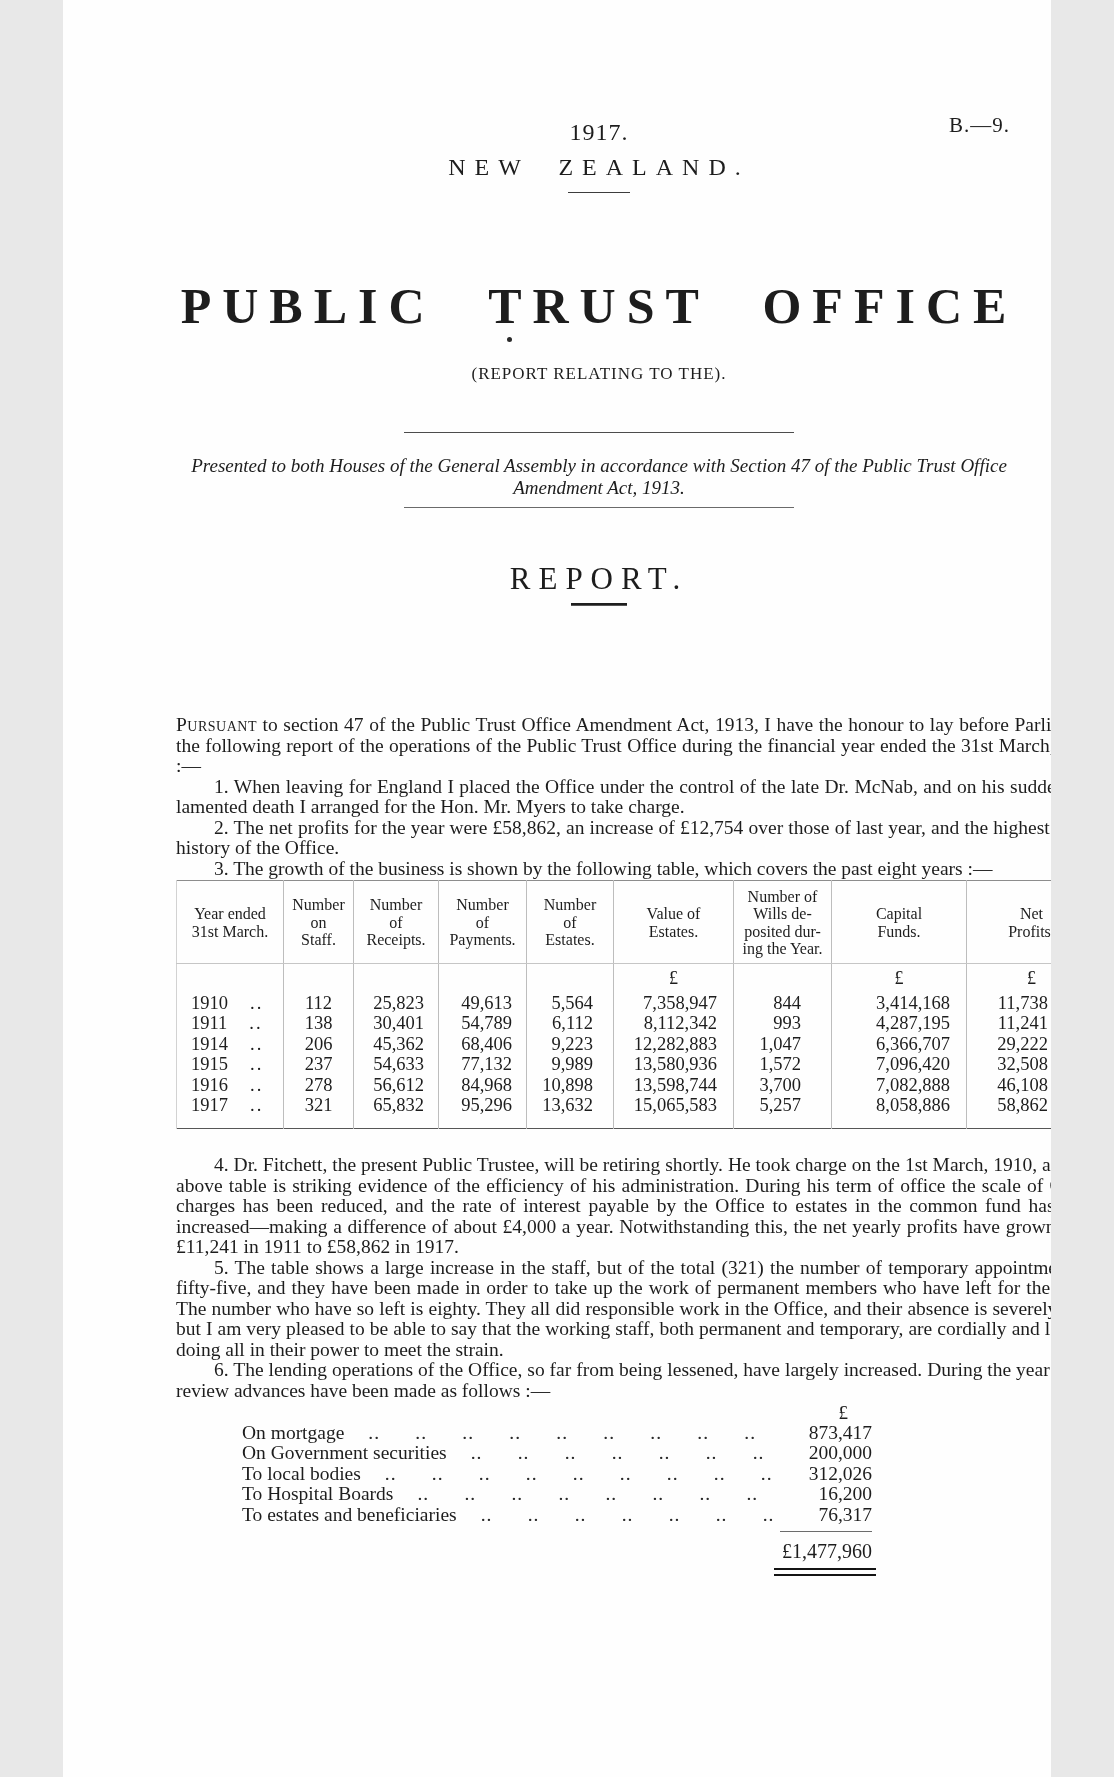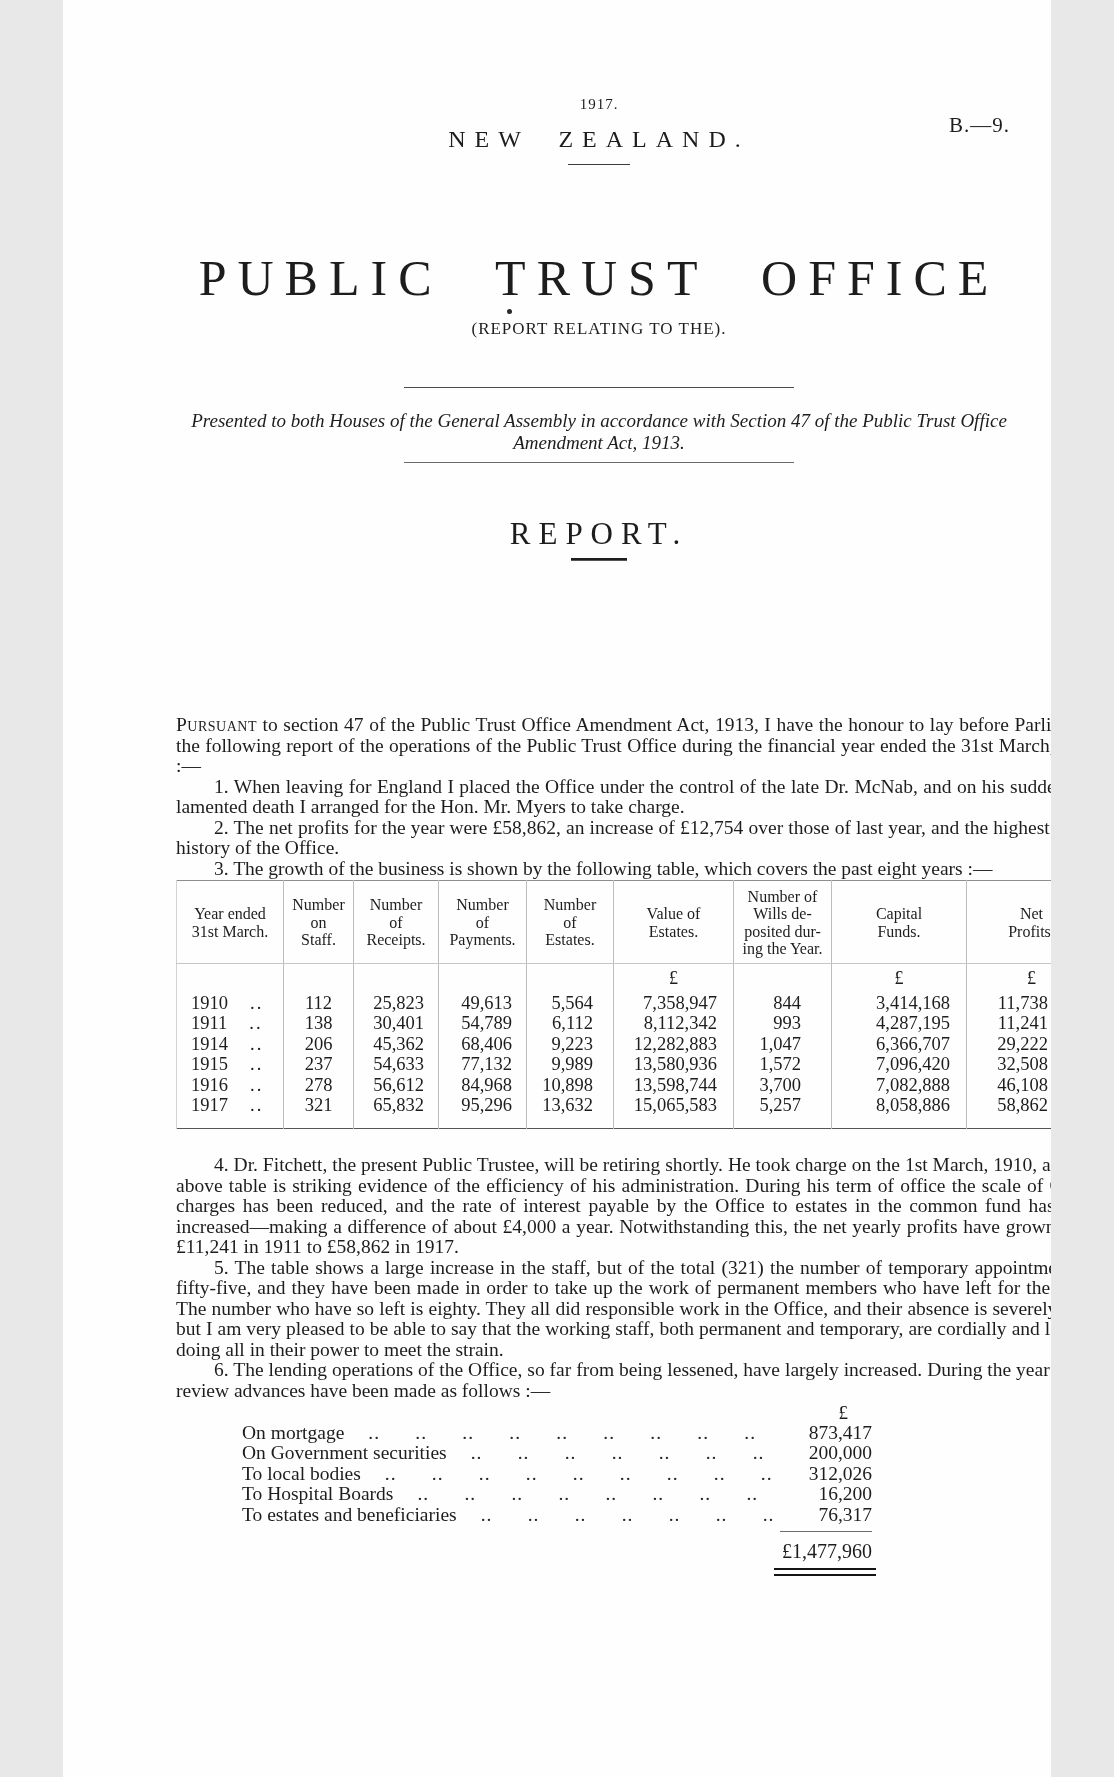--- a/index.html
+++ b/index.html
@@ -8,26 +8,26 @@
     width:988px; height:1777px;
     margin:0 auto;
     background:#fefefe;
     font-family:"Liberation Serif","DejaVu Serif",serif;
     color:#1d1d1d;
     overflow:hidden;
   }
   .doc-ref { position:absolute; top:113px; left:886px; font-size:21px; letter-spacing:1px; }
 
   .head { position:absolute; top:0; left:96px; width:880px; text-align:center; }
-  .h-year { padding-top:92px; font-size:15px; line-height:24px; letter-spacing:1px; }
+  .h-year { padding-top:120px; font-size:24px; line-height:24px; letter-spacing:1px; }
   .h-country { margin-top:10px; font-size:24px; line-height:26px; letter-spacing:9px; word-spacing:14px; }
   .rule-tiny { width:62px; height:0; border-top:1.5px solid #3d3d3d; margin:12px auto 0; }
-  .main-title { margin:86px 0 0; font-size:50px; line-height:54px; font-weight:normal; letter-spacing:11px; word-spacing:30px; white-space:nowrap; }
+  .main-title { margin:86px 0 0; font-size:50px; line-height:54px; font-weight:bold; letter-spacing:11px; word-spacing:30px; white-space:nowrap; }
   .title-dot { width:5px; height:5px; border-radius:50%; background:#2a2a2a; margin:4px 0 0 348px; }
-  .subtitle { margin-top:5px; font-size:17px; line-height:20px; letter-spacing:1px; }
+  .subtitle { margin-top:22px; font-size:17px; line-height:20px; letter-spacing:1px; }
   .rule-mid { width:390px; height:0; border-top:1px solid #4c4c4c; margin:48px auto 0; }
   .rule-mid.second { margin-top:8px; border-top-color:#6a6a6a; }
   .presented { margin-top:22px; font-size:19px; line-height:22px; font-style:italic; }
   .report-heading { margin:54px 0 0; font-size:31px; line-height:34px; font-weight:normal; letter-spacing:8px; }
   .rule-report { width:56px; height:2px; background:#1e1e1e; border-bottom:1px solid #555; margin:7px auto 0; }
 
   .body-col { position:absolute; top:715px; left:113px; width:923px; font-size:19.5px; line-height:20.5px; text-align:justify; }
   .body-col p { margin:0; }
   .body-col p.num { text-indent:38px; }
   .smallcaps { font-variant:small-caps; letter-spacing:0.5px; }

